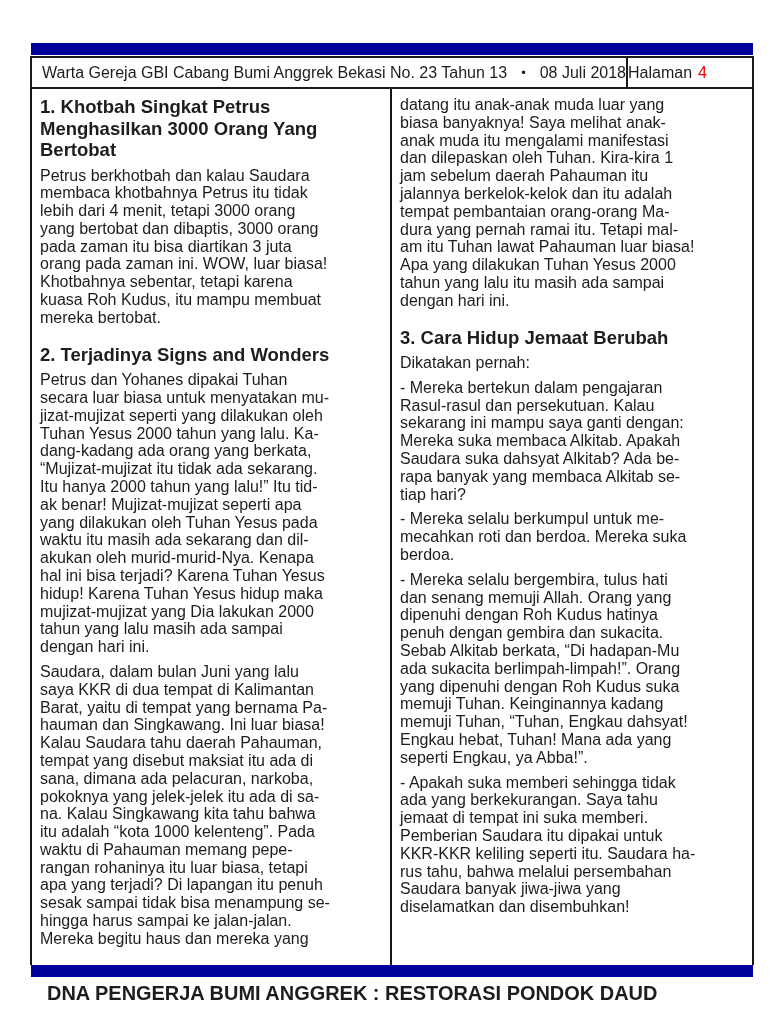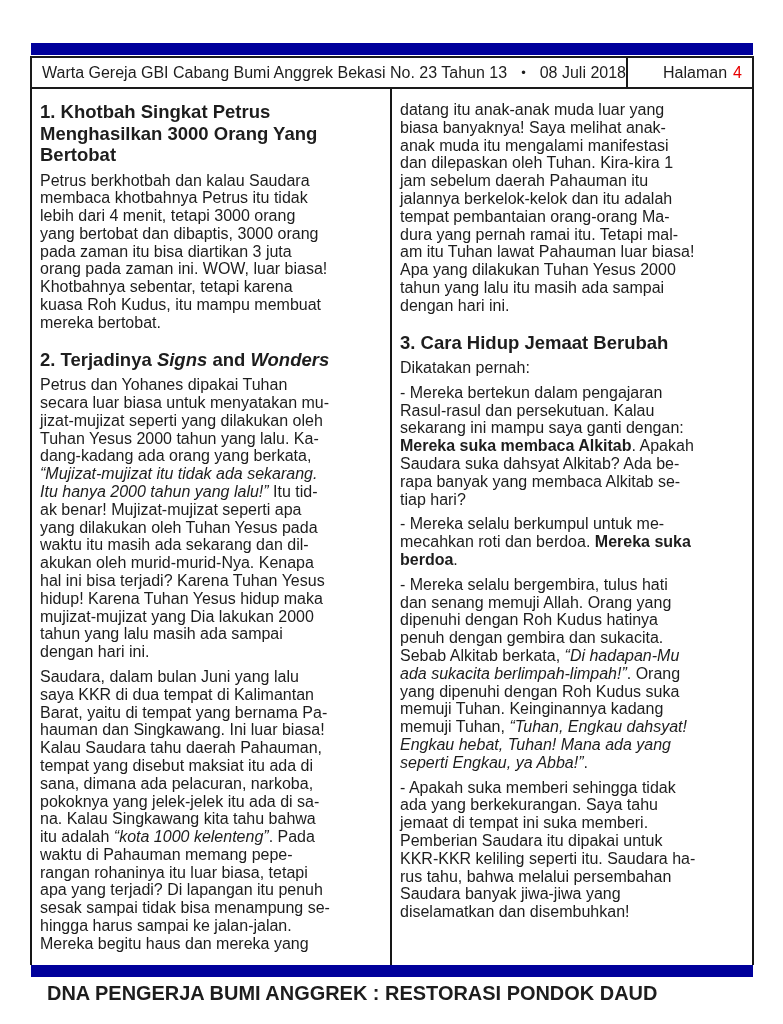--- a/index.html
+++ b/index.html
@@ -24,45 +24,45 @@
     border: 2px solid #1a1a1a; box-sizing: border-box;
     display: flex; align-items: stretch; background: #fff;
   }
   .header-left {
     flex: 1; display: flex; align-items: center;
     padding-left: 10px; font-size: 16px; white-space: nowrap; overflow: hidden;
   }
   .header-bullet { margin: 0 14px; font-size: 13px; }
   .header-right {
     width: 126px; border-left: 2px solid #1a1a1a; box-sizing: border-box;
-    display: flex; align-items: center; justify-content: flex-end;
+    display: flex; align-items: center; 
     padding-right: 10px; font-size: 16px; white-space: nowrap;
   }
   .page-number { color: #e80000; margin-left: 6px; }
 
   .body-box {
     position: absolute; left: 30px; top: 89px; width: 724px; height: 876px;
     border-left: 2px solid #161616; border-right: 2px solid #161616;
     box-sizing: border-box; display: flex; overflow: hidden; background: #fff;
   }
   .col {
     width: 50%; box-sizing: border-box;
-    padding: 12px 8px 0 8px;
+    padding: 7px 8px 0 8px;
     font-size: 16px; line-height: 17.8px;
   }
   .col-left { border-right: 2px solid #161616; }
 
   .para { margin: 0 0 7px 0; white-space: pre-line; }
   .heading {
     font-weight: bold; font-size: 18.5px; line-height: 21.5px;
     margin: 0 0 6px 0; white-space: pre-line;
   }
   .heading-gap { margin-top: 17px; }
-  .i { font-style: italic; }
-  .b { font-weight: bold; }
+  .i { }
+  .b { font-weight: normal; }
 
   .footer-line {
     position: absolute; left: 47px; top: 981px;
     font-weight: bold; font-size: 21px; letter-spacing: 0px;
     transform: scaleX(0.95); transform-origin: left center;
     white-space: nowrap;
   }
 </style>
 </head>
 <body>

